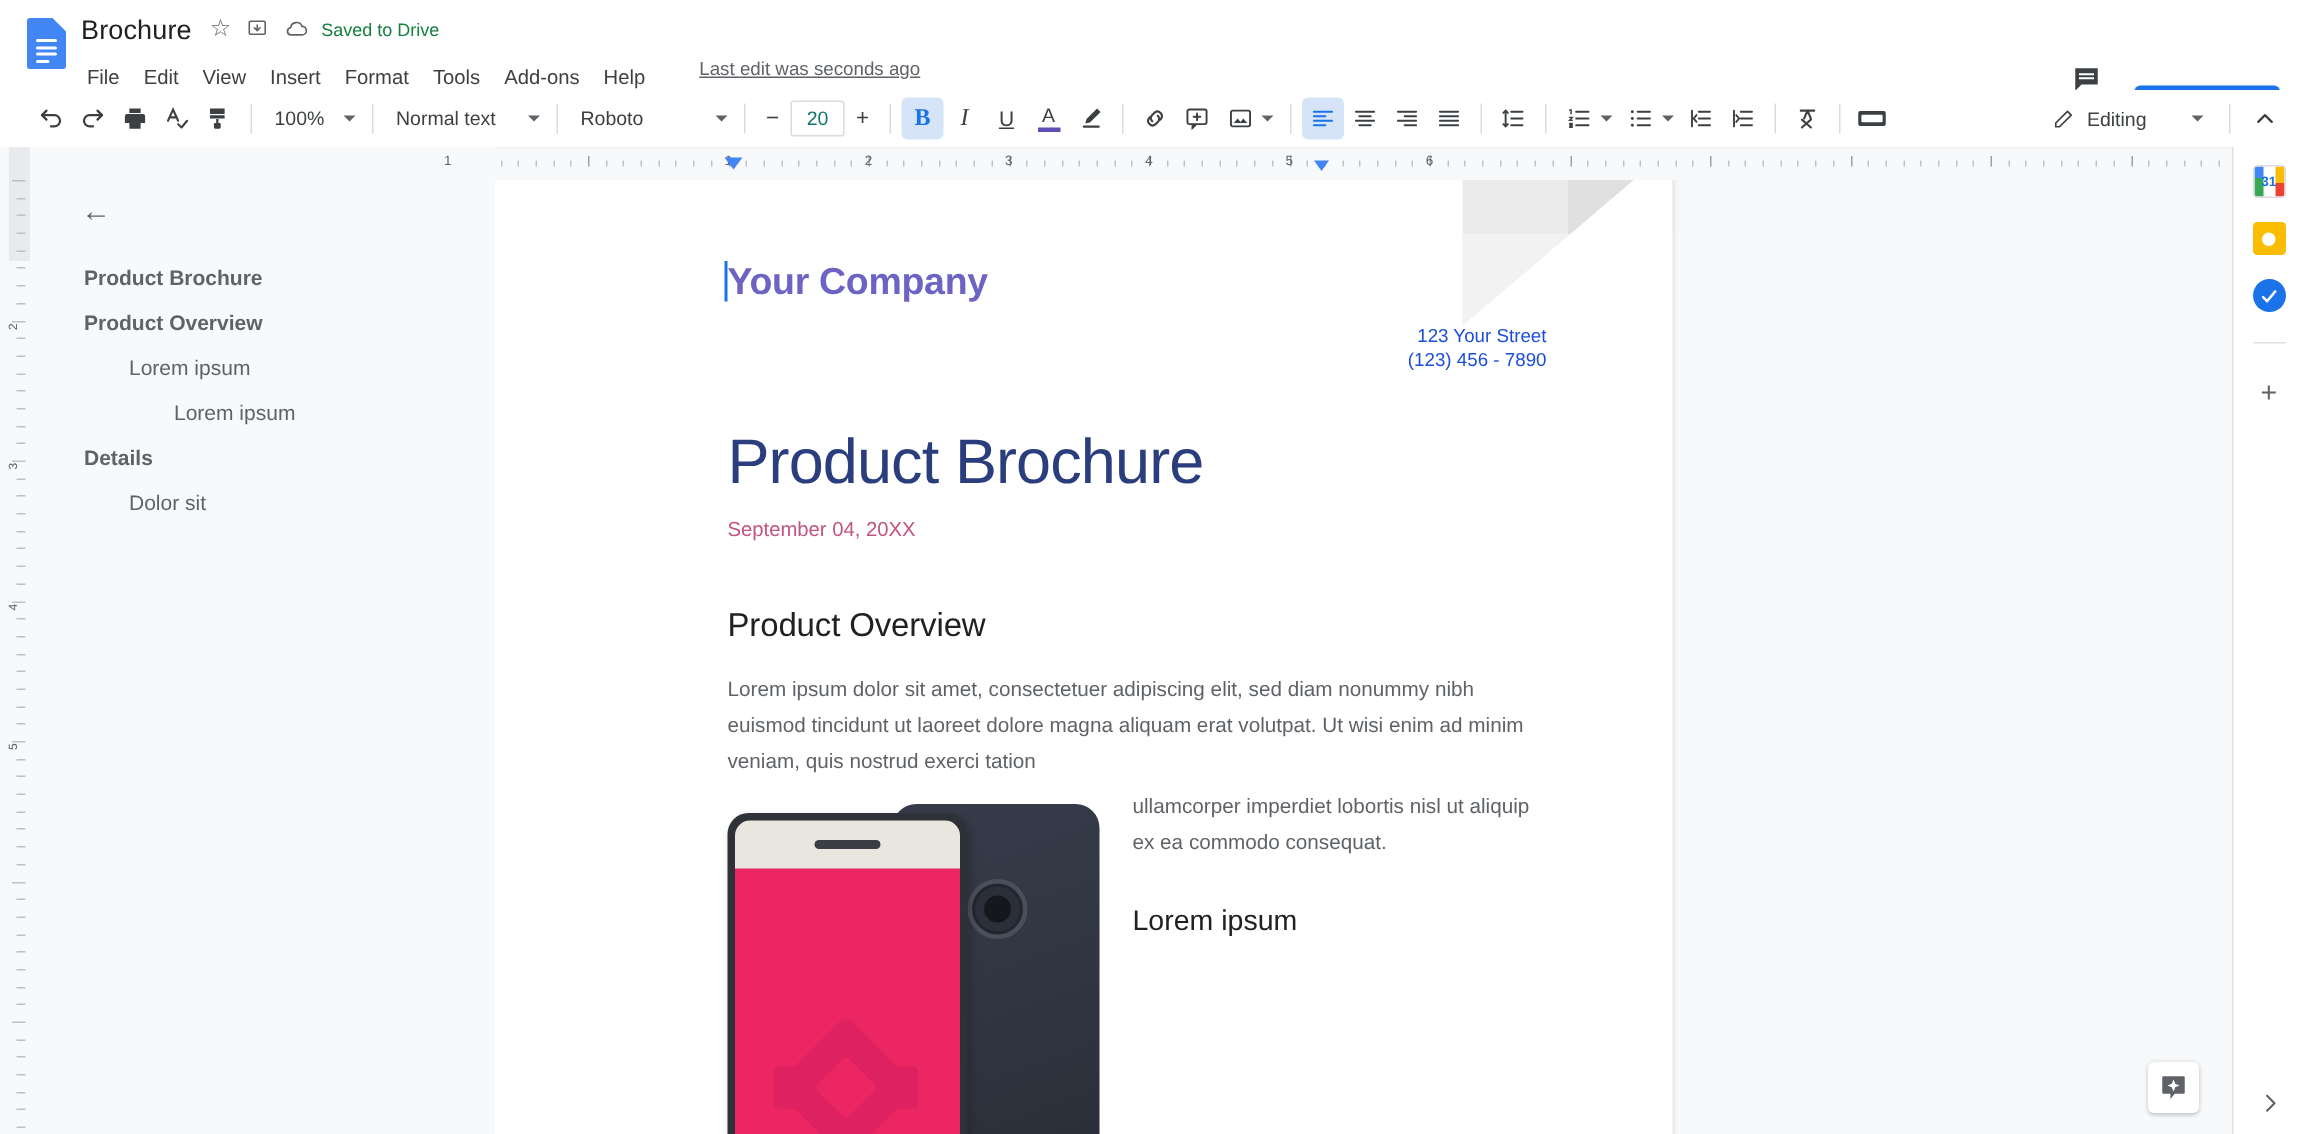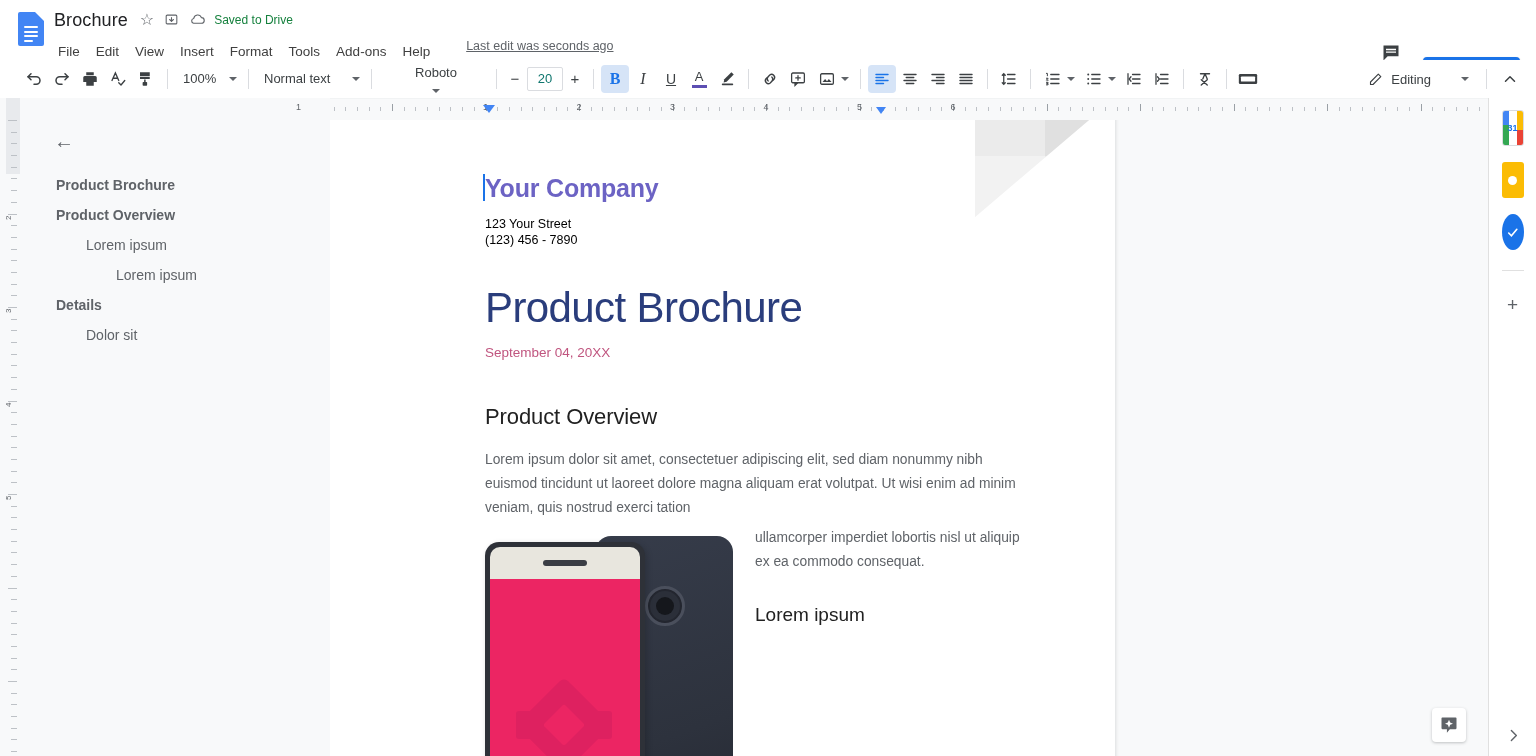--- a/index.html
+++ b/index.html
@@ -155,21 +155,21 @@
     flex: 0 0 auto;
   }
   .caret {
     width: 0; height: 0;
     border-left: 4px solid transparent;
     border-right: 4px solid transparent;
     border-top: 4px solid #5f6368;
   }
   .zoom-dd { width: 66px; justify-content: space-between; }
   .style-dd { width: 108px; justify-content: space-between; }
-  .font-dd { width: 110px; justify-content: space-between; flex-direction: column; }
+  .font-dd { width: 110px; justify-content: space-between; }
   .fontsize {
     display: flex; align-items: center; flex: 0 0 auto;
   }
   .fs-btn {
     width: 22px; height: 24px;
     display: flex; align-items: center; justify-content: center;
     color: #3c4043; font-size: 15px; cursor: pointer; border-radius: 3px;
   }
   .fs-box {
     width: 36px; height: 24px;
@@ -303,23 +303,24 @@
     line-height: 1.15;
   }
   .caret-bar {
     position: absolute;
     left: -2px; top: 0px;
     width: 1.6px; height: 27px;
     background: #1a73e8;
   }
   .addr {
     font-size: 12.5px;
-    color: #000000;
+    color: #1d4ed8;
     line-height: 15.8px;
     margin: 0 0 36px 0;
+    text-align: right;
   }
   .bigtitle {
     font-size: 42px;
     color: #2a3d7c;
     font-weight: normal;
     margin: 0 0 14px 0;
     letter-spacing: -0.6px;
     line-height: 1.12;
   }
   .date {
@@ -451,21 +452,21 @@
     position: absolute;
     right: 0; top: 0; bottom: 0;
     width: 48px;
     background: #ffffff;
     border-left: 1px solid #e0e0e0;
     display: flex; flex-direction: column; align-items: center;
     padding-top: 12px;
     gap: 16px;
   }
   .rail-app {
-    width: 22px; height: 36px;
+    width: 22px; height: 22px;
     border-radius: 3px;
     cursor: pointer;
     position: relative;
   }
   .rail-cal {
     background: #ffffff;
     border: 1px solid #dadce0;
     display: flex; align-items: center; justify-content: center;
     font-size: 9px; color: #1a73e8; font-weight: bold;
     overflow: hidden;

